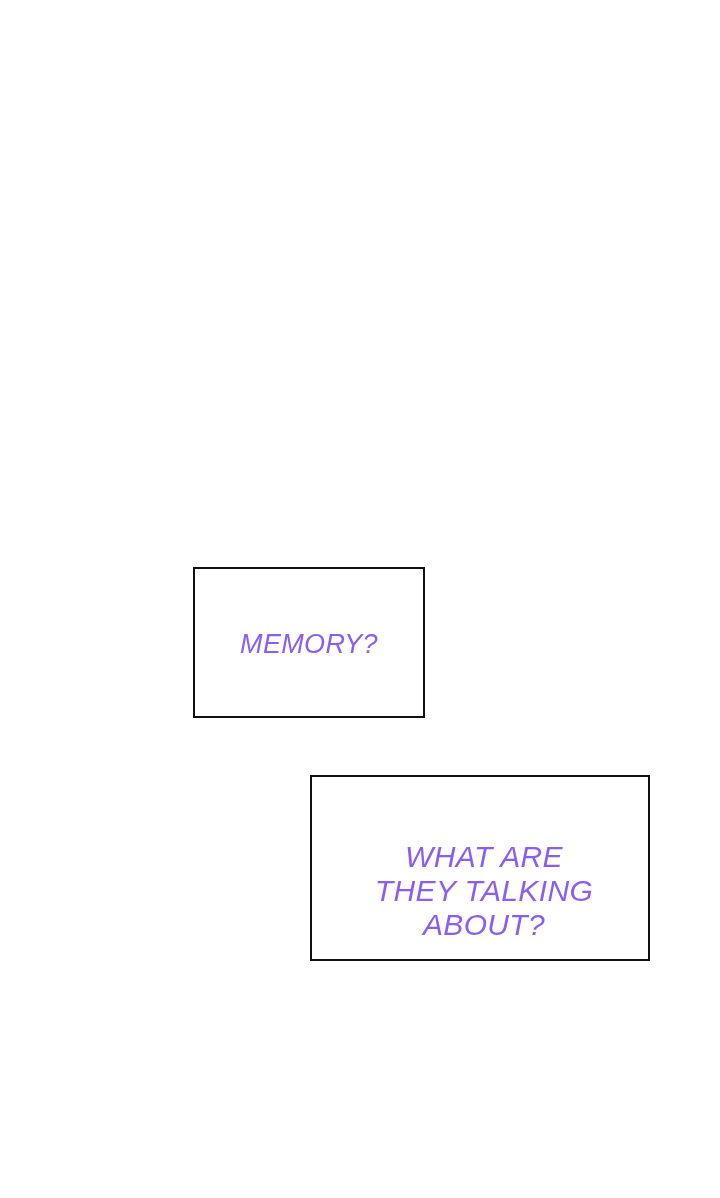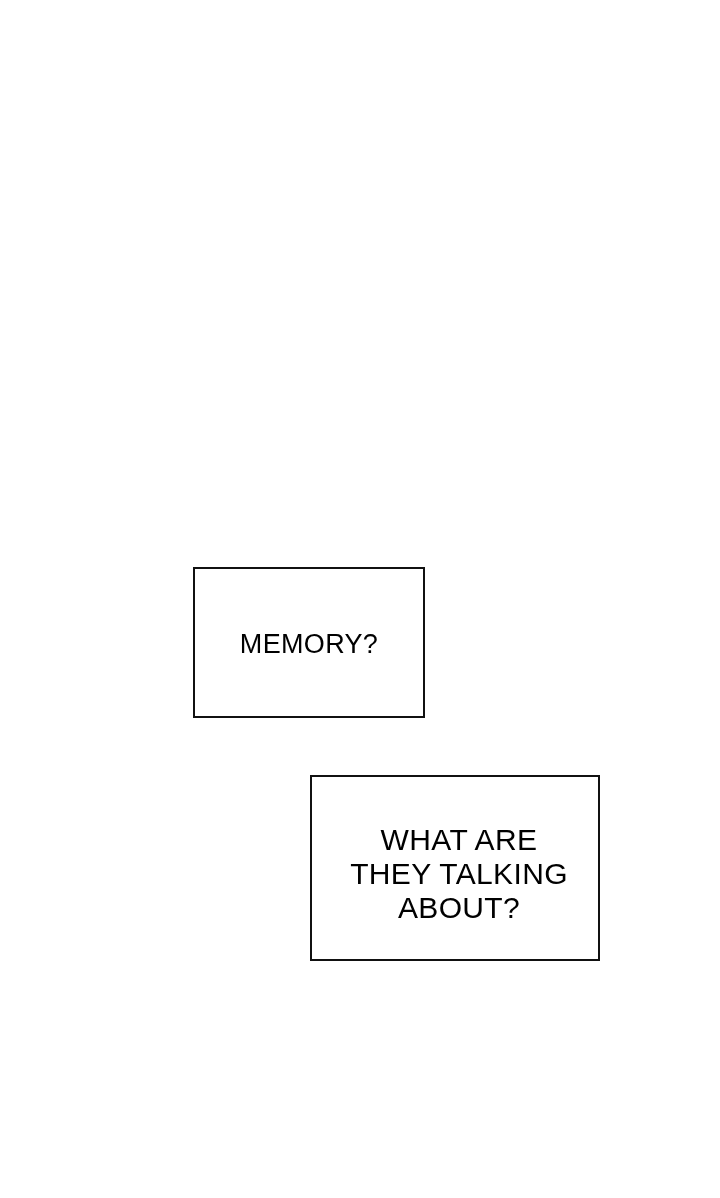--- a/index.html
+++ b/index.html
@@ -29,48 +29,49 @@
     box-sizing: border-box;
     background: #ffffff;
     border: 2px solid #111111;
     display: flex;
     justify-content: center;
     align-items: center;
   }
 
   .speech-text {
     text-align: center;
-    color: #000000;
+    color: #8b5cf6;
     font-weight: 300;
     letter-spacing: 0.012em;
     white-space: pre-line;
     text-transform: uppercase;
+    font-style: italic;
   }
 
   
   #box-memory {
     left: 193px;
     top: 567px;
     width: 232px;
     height: 151px;
     align-items: flex-start;
   }
   #box-memory .speech-text {
     font-size: 27px;
     line-height: 34px;
     padding-top: 58px;
   }
 
   
   #box-talking {
     left: 310px;
     top: 775px;
-    width: 290px;
+    width: 340px;
     height: 186px;
-    align-items: flex-start;
+    align-items: center;
     padding-left: 8px;
   }
   #box-talking .speech-text {
     font-size: 30px;
     line-height: 34px;
     padding-top: 46px;
   }
 </style>
 </head>
 <body>

